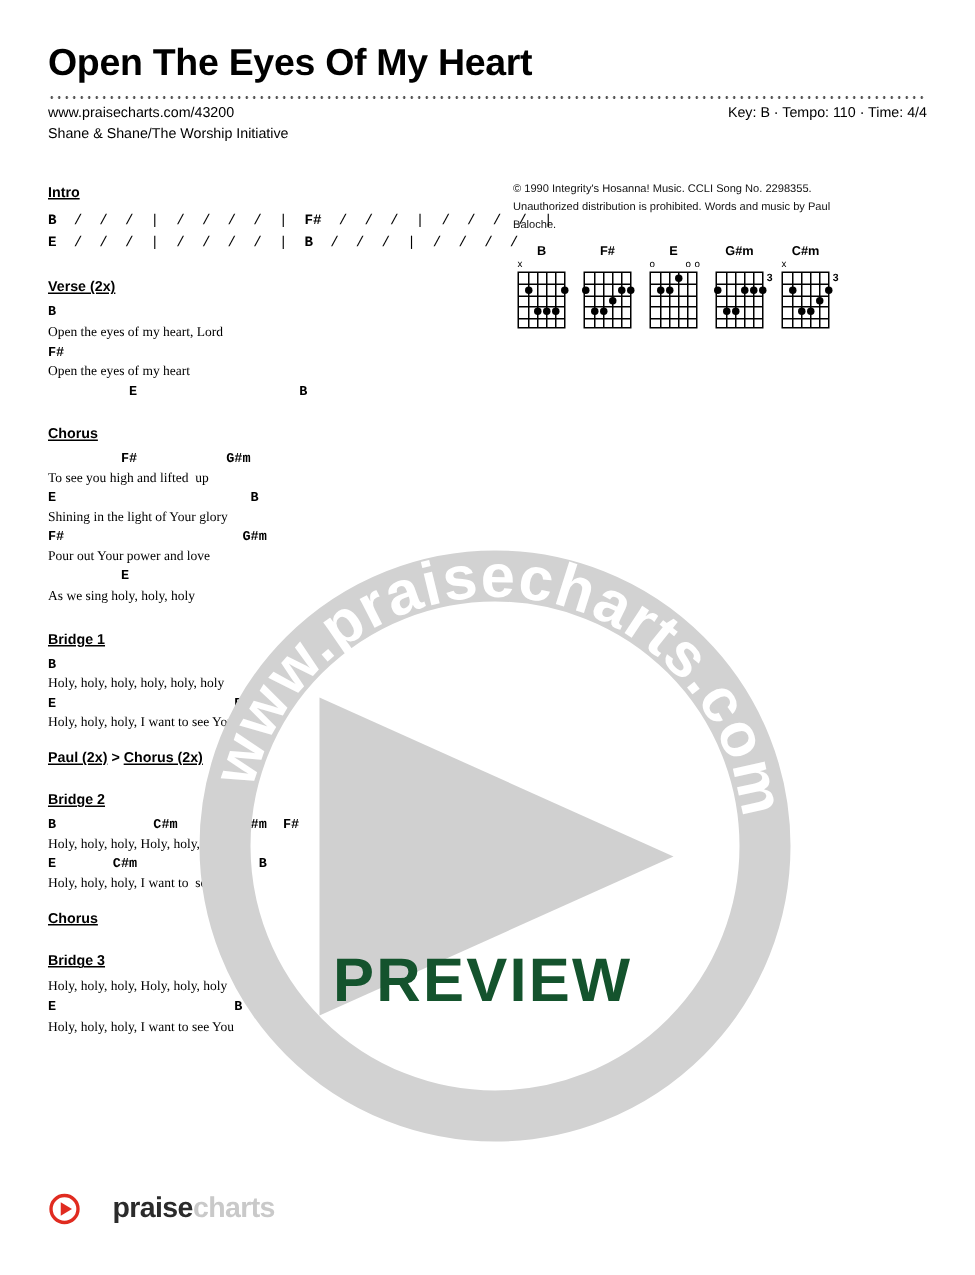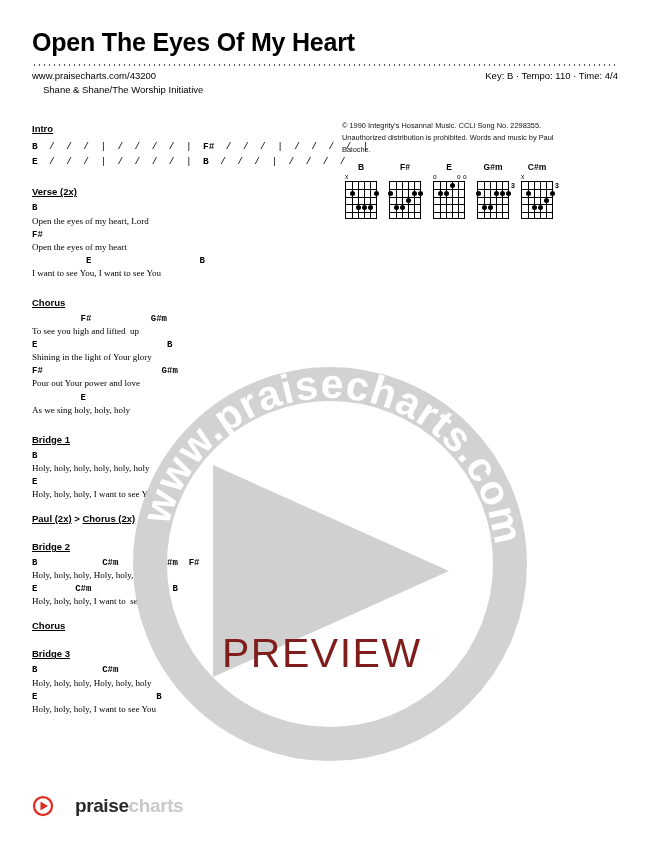--- a/index.html
+++ b/index.html
@@ -12,37 +12,37 @@
     overflow:hidden;
   }
   .page{position:absolute;inset:0;}
 
   
   .wm-layer{position:absolute;left:0;top:0;width:650px;height:850px;z-index:5;pointer-events:none;}
   .wm-ring{position:absolute;left:128px;top:362px;width:404px;height:404px;}
   .wm-play{position:absolute;left:205px;top:455px;width:252px;height:232px;}
   .wm-preview{
     position:absolute;left:222px;top:630px;width:250px;
-    font-size:41px;font-weight:normal;letter-spacing:1.5px;
-    color:#7f1d1d;text-align:left;
+    font-size:41px;font-weight:bold;letter-spacing:1.5px;
+    color:#14532d;text-align:left;
   }
 
   
   .title{
     position:absolute;left:32px;top:28px;
     font-size:25px;font-weight:bold;letter-spacing:-0.2px;
     white-space:nowrap;
   }
   .dotrule{
     position:absolute;left:32px;top:64px;width:586px;height:2px;
     background-image:radial-gradient(circle, #555 0.8px, transparent 1px);
     background-size:5px 2px;background-repeat:repeat-x;
   }
   .src{position:absolute;left:32px;top:70px;font-size:9.5px;}
-  .artist{position:absolute;left:43px;top:84px;font-size:9.5px;}
+  .artist{position:absolute;left:32px;top:84px;font-size:9.5px;}
   .meta{position:absolute;right:32px;top:70px;font-size:9.5px;text-align:center;white-space:nowrap;}
 
   
   .copy{
     position:absolute;left:342px;top:120px;width:235px;
     font-size:7.4px;line-height:1.65;color:#111;
   }
 
   
   .chords{position:absolute;left:342px;top:162px;display:flex;gap:6px;}
@@ -203,31 +203,31 @@
           <div class="dot" style="left: 15.5px; top: 23.4px;"></div>
           <div class="dot" style="left: 21.5px; top: 16px;"></div>
           <div class="dot" style="left: 27.5px; top: 8.6px;"></div>
           <div class="basefret">3</div>
         </div>
       </div>
     </div>
 
   <div class="body" id="chart-body">
       <div class="section"><div class="sect-label">Intro</div><div class="measureline"><b>B</b>  /  /  /  |  /  /  /  /  |  <b>F#</b>  /  /  /  |  /  /  /  /  |</div><div class="measureline"><b>E</b>  /  /  /  |  /  /  /  /  |  <b>B</b>  /  /  /  |  /  /  /  /</div></div>
-      <div class="section"><div class="sect-label">Verse (2x)</div><div class="chordline">B</div><div class="lyricline">Open the eyes of my heart, Lord</div><div class="chordline">F#</div><div class="lyricline">Open the eyes of my heart</div><div class="chordline">          E                    B</div><div class="lyricline">I want to see You, I want to see You</div></div>
+      <div class="section"><div class="sect-label">Verse (2x)</div><div class="chordline">B</div><div class="lyricline">Open the eyes of my heart, Lord</div><div class="chordline">F#</div><div class="lyricline">Open the eyes of my heart</div><div class="chordline">          E                    B</div></div>
       <div class="section"><div class="sect-label">Chorus</div><div class="chordline">         F#           G#m</div><div class="lyricline">To see you high and lifted  up</div><div class="chordline">E                        B</div><div class="lyricline">Shining in the light of Your glory</div><div class="chordline">F#                      G#m</div><div class="lyricline">Pour out Your power and love</div><div class="chordline">         E</div><div class="lyricline">As we sing holy, holy, holy</div></div>
       <div class="section"><div class="sect-label">Bridge 1</div><div class="chordline">B</div><div class="lyricline">Holy, holy, holy, holy, holy, holy</div><div class="chordline">E                      B</div><div class="lyricline">Holy, holy, holy, I want to see You</div></div>
       <div class="section">
         <div class="nav-line"><span class="u">Paul (2x)</span>  <span class="arrow">&gt;</span>  <span class="u">Chorus (2x)</span></div>
       </div>
       <div class="section"><div class="sect-label">Bridge 2</div><div class="chordline">B            C#m        G#m  F#</div><div class="lyricline">Holy, holy, holy, Holy, holy,  holy</div><div class="chordline">E       C#m          G#m  B</div><div class="lyricline">Holy, holy, holy, I want to  see  You</div></div>
       <div class="section">
         <div class="nav-line"><span class="u">Chorus</span></div>
       </div>
-      <div class="section"><div class="sect-label">Bridge 3</div><div class="chordline">B            C#m</div><div class="lyricline">Holy, holy, holy, Holy, holy, holy</div><div class="chordline">E                      B</div><div class="lyricline">Holy, holy, holy, I want to see You</div></div>
+      <div class="section"><div class="sect-label">Bridge 3</div><div class="lyricline">Holy, holy, holy, Holy, holy, holy</div><div class="chordline">E                      B</div><div class="lyricline">Holy, holy, holy, I want to see You</div></div>
     </div>
 
   <div class="wm-layer">
     <svg class="wm-ring" viewBox="0 0 404 404">
       <defs>
         <path id="ringpath" d="M 202,202 m -166,0 a 166,166 0 1,1 332,0 a 166,166 0 1,1 -332,0"></path>
       </defs>
       <circle cx="202" cy="202" r="180" fill="none" stroke="#d2d2d2" stroke-width="34"></circle>
       <text font-family="Liberation Sans, sans-serif" font-size="41" font-weight="bold" fill="#ffffff" letter-spacing="1">
         <textPath href="#ringpath" startOffset="26%" text-anchor="middle" id="ring-label">www.praisecharts.com</textPath>

